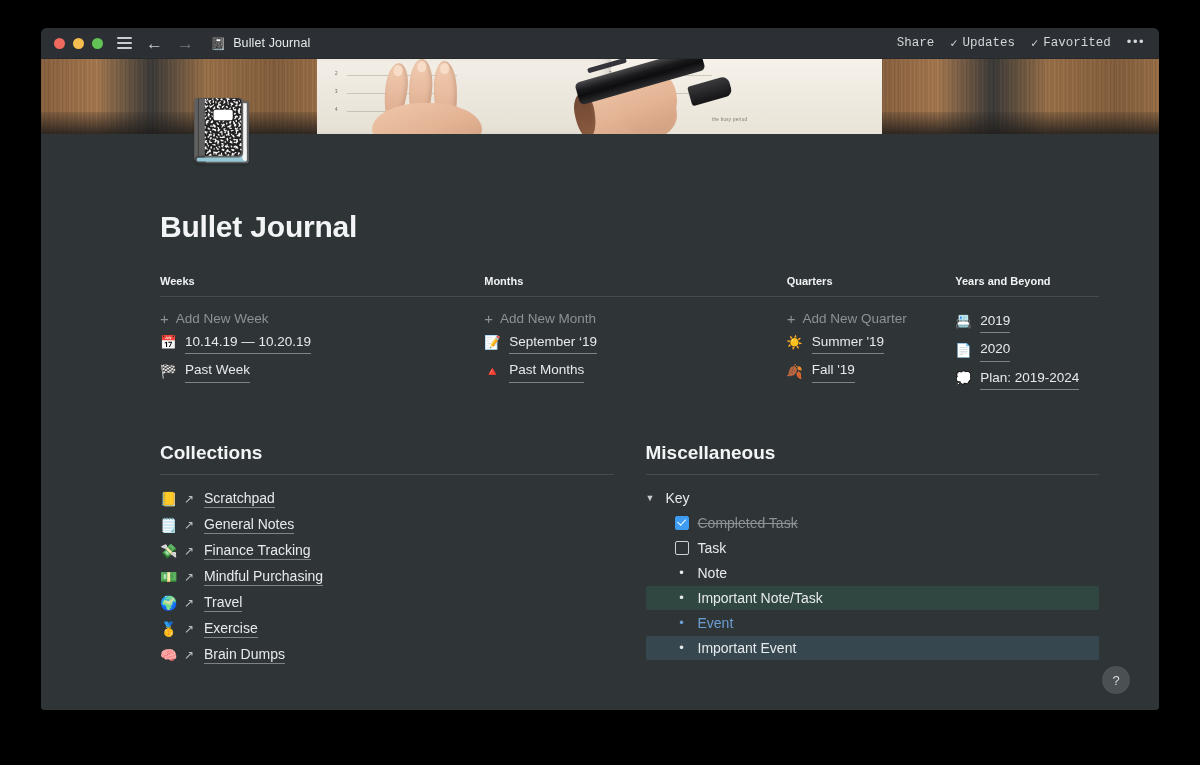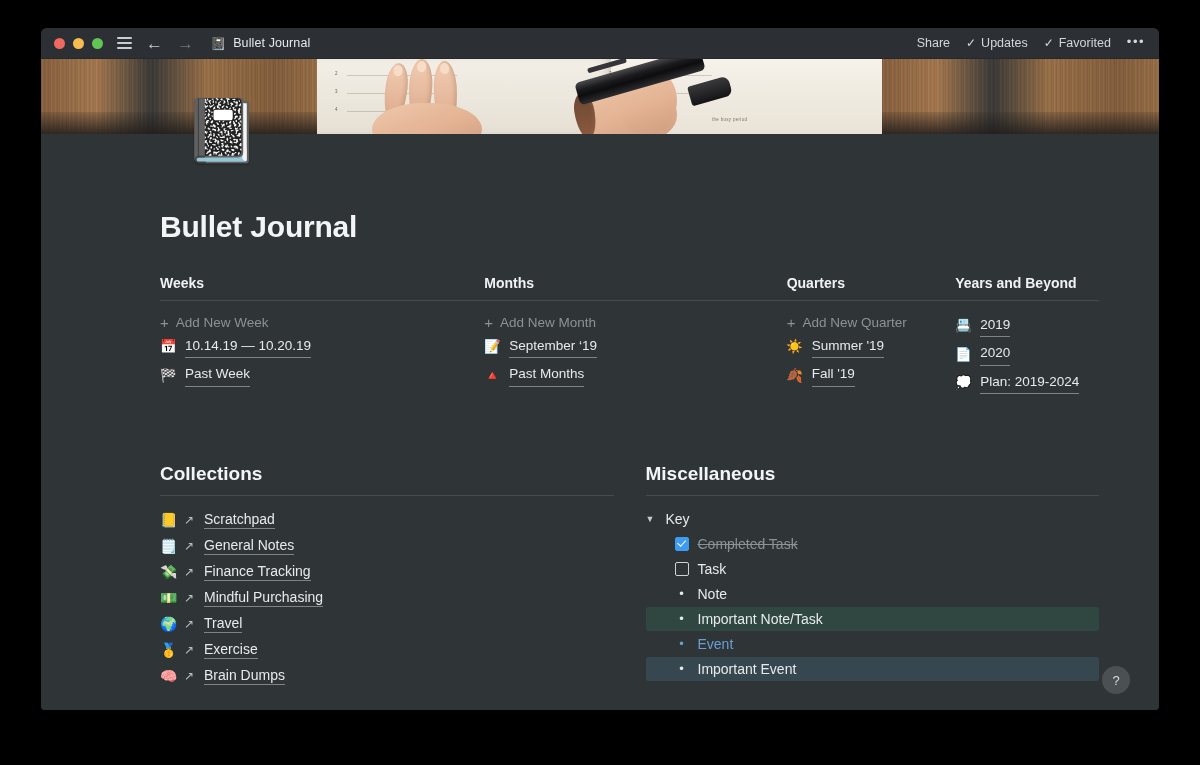--- a/index.html
+++ b/index.html
@@ -75,21 +75,21 @@
     color: #e6e9eb;
     letter-spacing: 0.1px;
   }
 
   .tb-right {
     margin-left: auto;
     display: flex; align-items: center; gap: 16px;
     color: #d3d7da;
     font-size: 12.5px;
   }
-  .tb-right .tb-btn { display: flex; align-items: center; gap: 5px; cursor: default; }
+  .tb-right .tb-btn { display: flex; align-items: center; gap: 5px; cursor: default; font-family: Liberation Mono, monospace; }
   .check { font-size: 12px; color: #d3d7da; }
   .ellipsis { letter-spacing: 1.5px; font-size: 13px; color: #d3d7da; padding-bottom: 3px; }
 
   
   #cover {
     position: relative;
     height: 75px;
     width: 100%;
     overflow: hidden;
     background: #2f3437;
@@ -206,21 +206,21 @@
     color: #e4e7e9;
     line-height: 1.3;
   }
 
   
   .cols {
     display: flex;
     margin-top: 31px;
   }
   .col-head {
-    font-size: 14px;
+    font-size: 11px;
     font-weight: 700;
     color: #f0f2f3;
     margin-bottom: 9px;
   }
   .divider {
     height: 1px;
     background: #474b4e;
     margin-bottom: 11px;
   }
   .row {
@@ -241,21 +241,21 @@
   .plus { font-size: 15px; line-height: 1; color:#8d9295; }
 
   .c-weeks { width: 327px; }
   .c-months { width: 305px; }
   .c-quarters { width: 170px; }
   .c-years { width: 145px; }
 
   
   .lower {
     display: flex;
-    margin-top: 66px;
+    margin-top: 49px;
   }
   .sec-head {
     font-size: 19px;
     font-weight: 700;
     color: #f2f4f5;
     margin-bottom: 10px;
   }
   .sec-collections { width: 470px; }
   .sec-misc { width: 470px; margin-left: 32px; }
 

